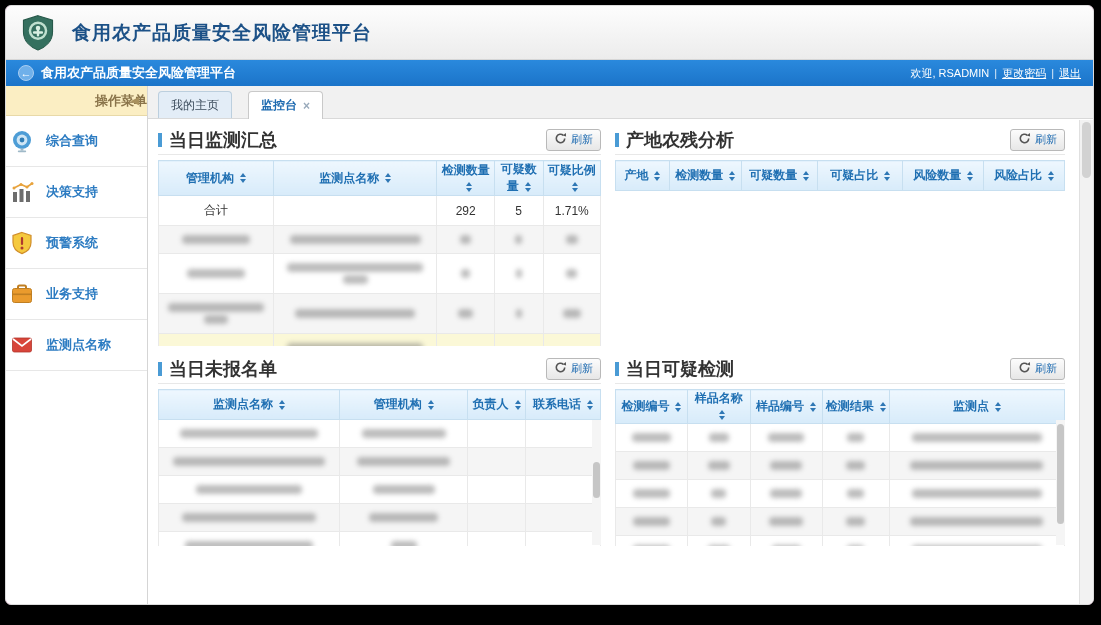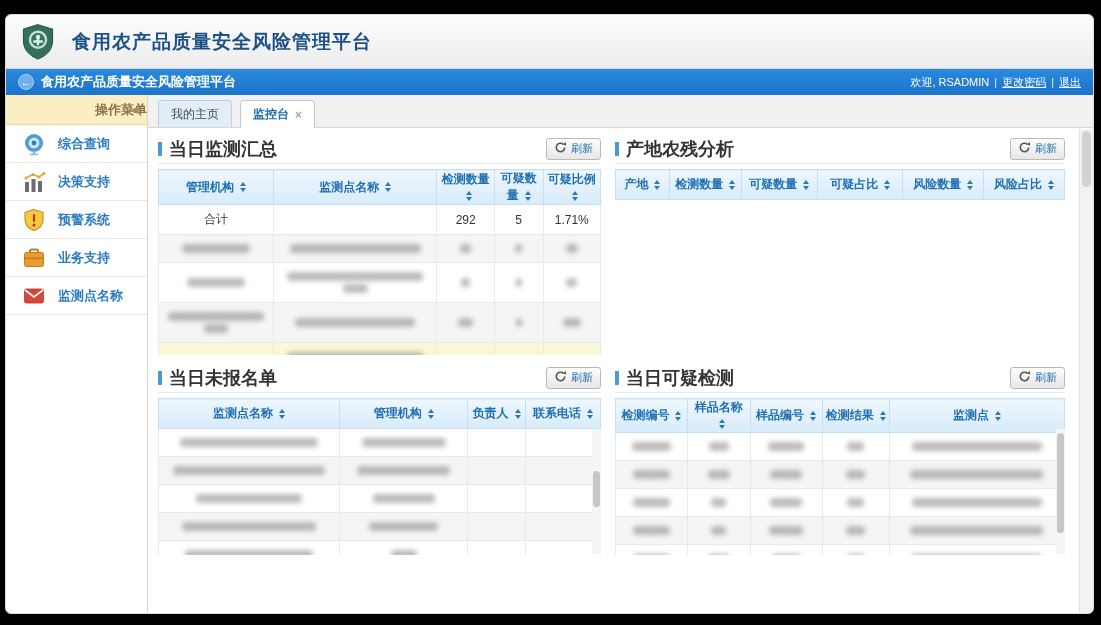--- a/index.html
+++ b/index.html
@@ -1,18 +1,18 @@
 <!DOCTYPE html>
 <html><head>
 <meta charset="utf-8">
 <style>
   * { box-sizing: border-box; margin: 0; padding: 0; }
   html,body { width:1101px; height:625px; background:#000; overflow:hidden;
     font-family:"Liberation Sans","DejaVu Sans",sans-serif; }
-  .window { position:absolute; left:5px; top:14px; width:1089px; height:600px;
+  .window { position:absolute; left:5px; top:5px; width:1089px; height:600px;
     background:#f9a8d4; border-radius:6px; overflow:hidden; border:1px solid #dcdcdc; }
 
   
   .top-header { height:54px; background:linear-gradient(#fdfdfd,#ececec);
     border-bottom:1px solid #d6d6d6; display:flex; align-items:center; padding:0 14px; }
   .logo { width:36px; height:38px; flex:0 0 auto; }
   .app-title { margin-left:16px; font-size:19px; font-weight:bold; color:#1c5187; letter-spacing:1px; }
 
   
   .nav-bar { height:26px; background:linear-gradient(#2a89dd,#1b74c9); display:flex;
@@ -25,30 +25,30 @@
   .nav-right a { color:#fff; text-decoration:underline; cursor:pointer;text-align:right; }
   .nav-sep { opacity:.85; }
 
   
   .body-row { display:flex; height:519px; }
   .sidebar { width:142px; flex:0 0 auto; border-right:1px solid #d5d5d5; background:#fff; }
   .sidebar-header { height:30px; background:#fbeec3; border-bottom:1px solid #e8d9a8;
     display:flex; align-items:center; justify-content:flex-end; position:relative;
     font-size:13px; font-weight:bold; color:#8a744a; }
   .collapse { position:absolute; right:8px; color:#a8905d; font-size:11px; cursor:pointer; }
-  .menu-item { height:38px; display:flex; align-items:center; padding-left:16px;
+  .menu-item { height:51px; display:flex; align-items:center; padding-left:4px;
     border-bottom:1px solid #e7e7e7; cursor:pointer; background:#fff; }
   .menu-item .ic { width:24px; height:24px; margin-right:12px; flex:0 0 auto; }
   .menu-item .lbl { font-size:13px; font-weight:bold; color:#2d7cc2; }
 
   
   .main { flex:1; position:relative; background:#fff; }
   .tab-bar { height:33px; background:#f1f1f1; border-bottom:1px solid #d9d9d9;
     display:flex; align-items:flex-end; padding-left:10px; }
-  .tab { height:27px; display:flex; align-items:center; padding:10px 12px; margin-right:8px;
+  .tab { height:27px; display:flex; align-items:center; padding:10px 12px; margin-right:16px;
     font-size:12px; border:1px solid #bccfde; border-bottom:none; border-radius:4px 4px 0 0;
     background:#e3edf7; color:#3a4a5a; cursor:pointer; }
   .tab.active { background:#fff; border-color:#c9c9c9; color:#1d6ab0; font-weight:bold;
     position:relative; top:1px; height:28px; }
   .tab .close { margin-left:6px; color:#9ab; font-size:12px; cursor:pointer; }
 
   .content { position:absolute; top:34px; left:0; right:14px; bottom:0;
     padding:9px 0 0 10px; overflow:hidden; }
   .panels { display:grid; grid-template-columns:443px 450px; column-gap:14px; row-gap:12px; }
 

